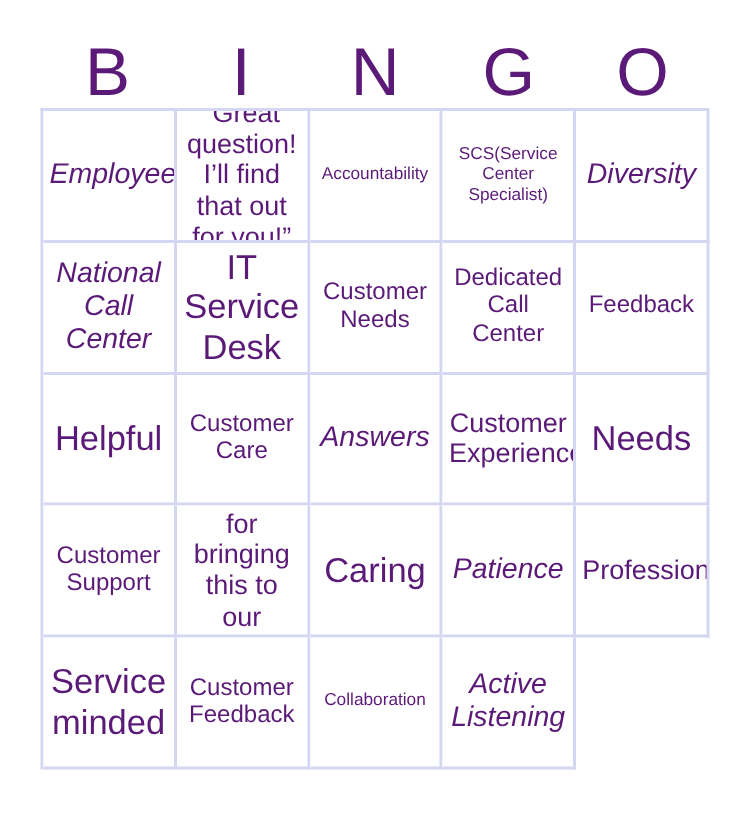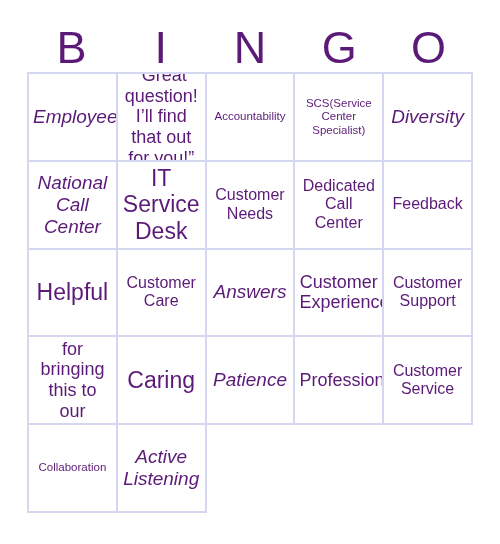--- a/index.html
+++ b/index.html
@@ -129,38 +129,44 @@
     <div class="cell sz-m">
         <span class="cell-text">Customer Care</span>
       </div>
     <div class="cell sz-l">
         <span class="cell-text">Answers</span>
       </div>
     <div class="cell sz-s">
         <span class="cell-text">Customer Experience</span>
       </div>
 
+    <div class="cell sz-xl">
+        <span class="cell-text">Needs</span>
+      </div>
     <div class="cell sz-m">
         <span class="cell-text">Customer Support</span>
       </div>
     <div class="cell sz-s">
         <span class="cell-text">“Thanks for bringing this to our attention!”</span>
       </div>
     <div class="cell sz-xl">
         <span class="cell-text">Caring</span>
       </div>
     <div class="cell sz-l">
         <span class="cell-text">Patience</span>
       </div>
 
     <div class="cell sz-s">
         <span class="cell-text">Professional</span>
       </div>
+    <div class="cell sz-xl">
+        <span class="cell-text">Service minded</span>
+      </div>
     <div class="cell sz-m">
-        <span class="cell-text">Customer Service</span>
+        <span class="cell-text">Customer Feedback</span>
       </div>
     <div class="cell sz-xs">
         <span class="cell-text">Collaboration</span>
       </div>
     <div class="cell sz-l">
         <span class="cell-text">Active Listening</span>
       </div>
   </div>
 
 </div>

